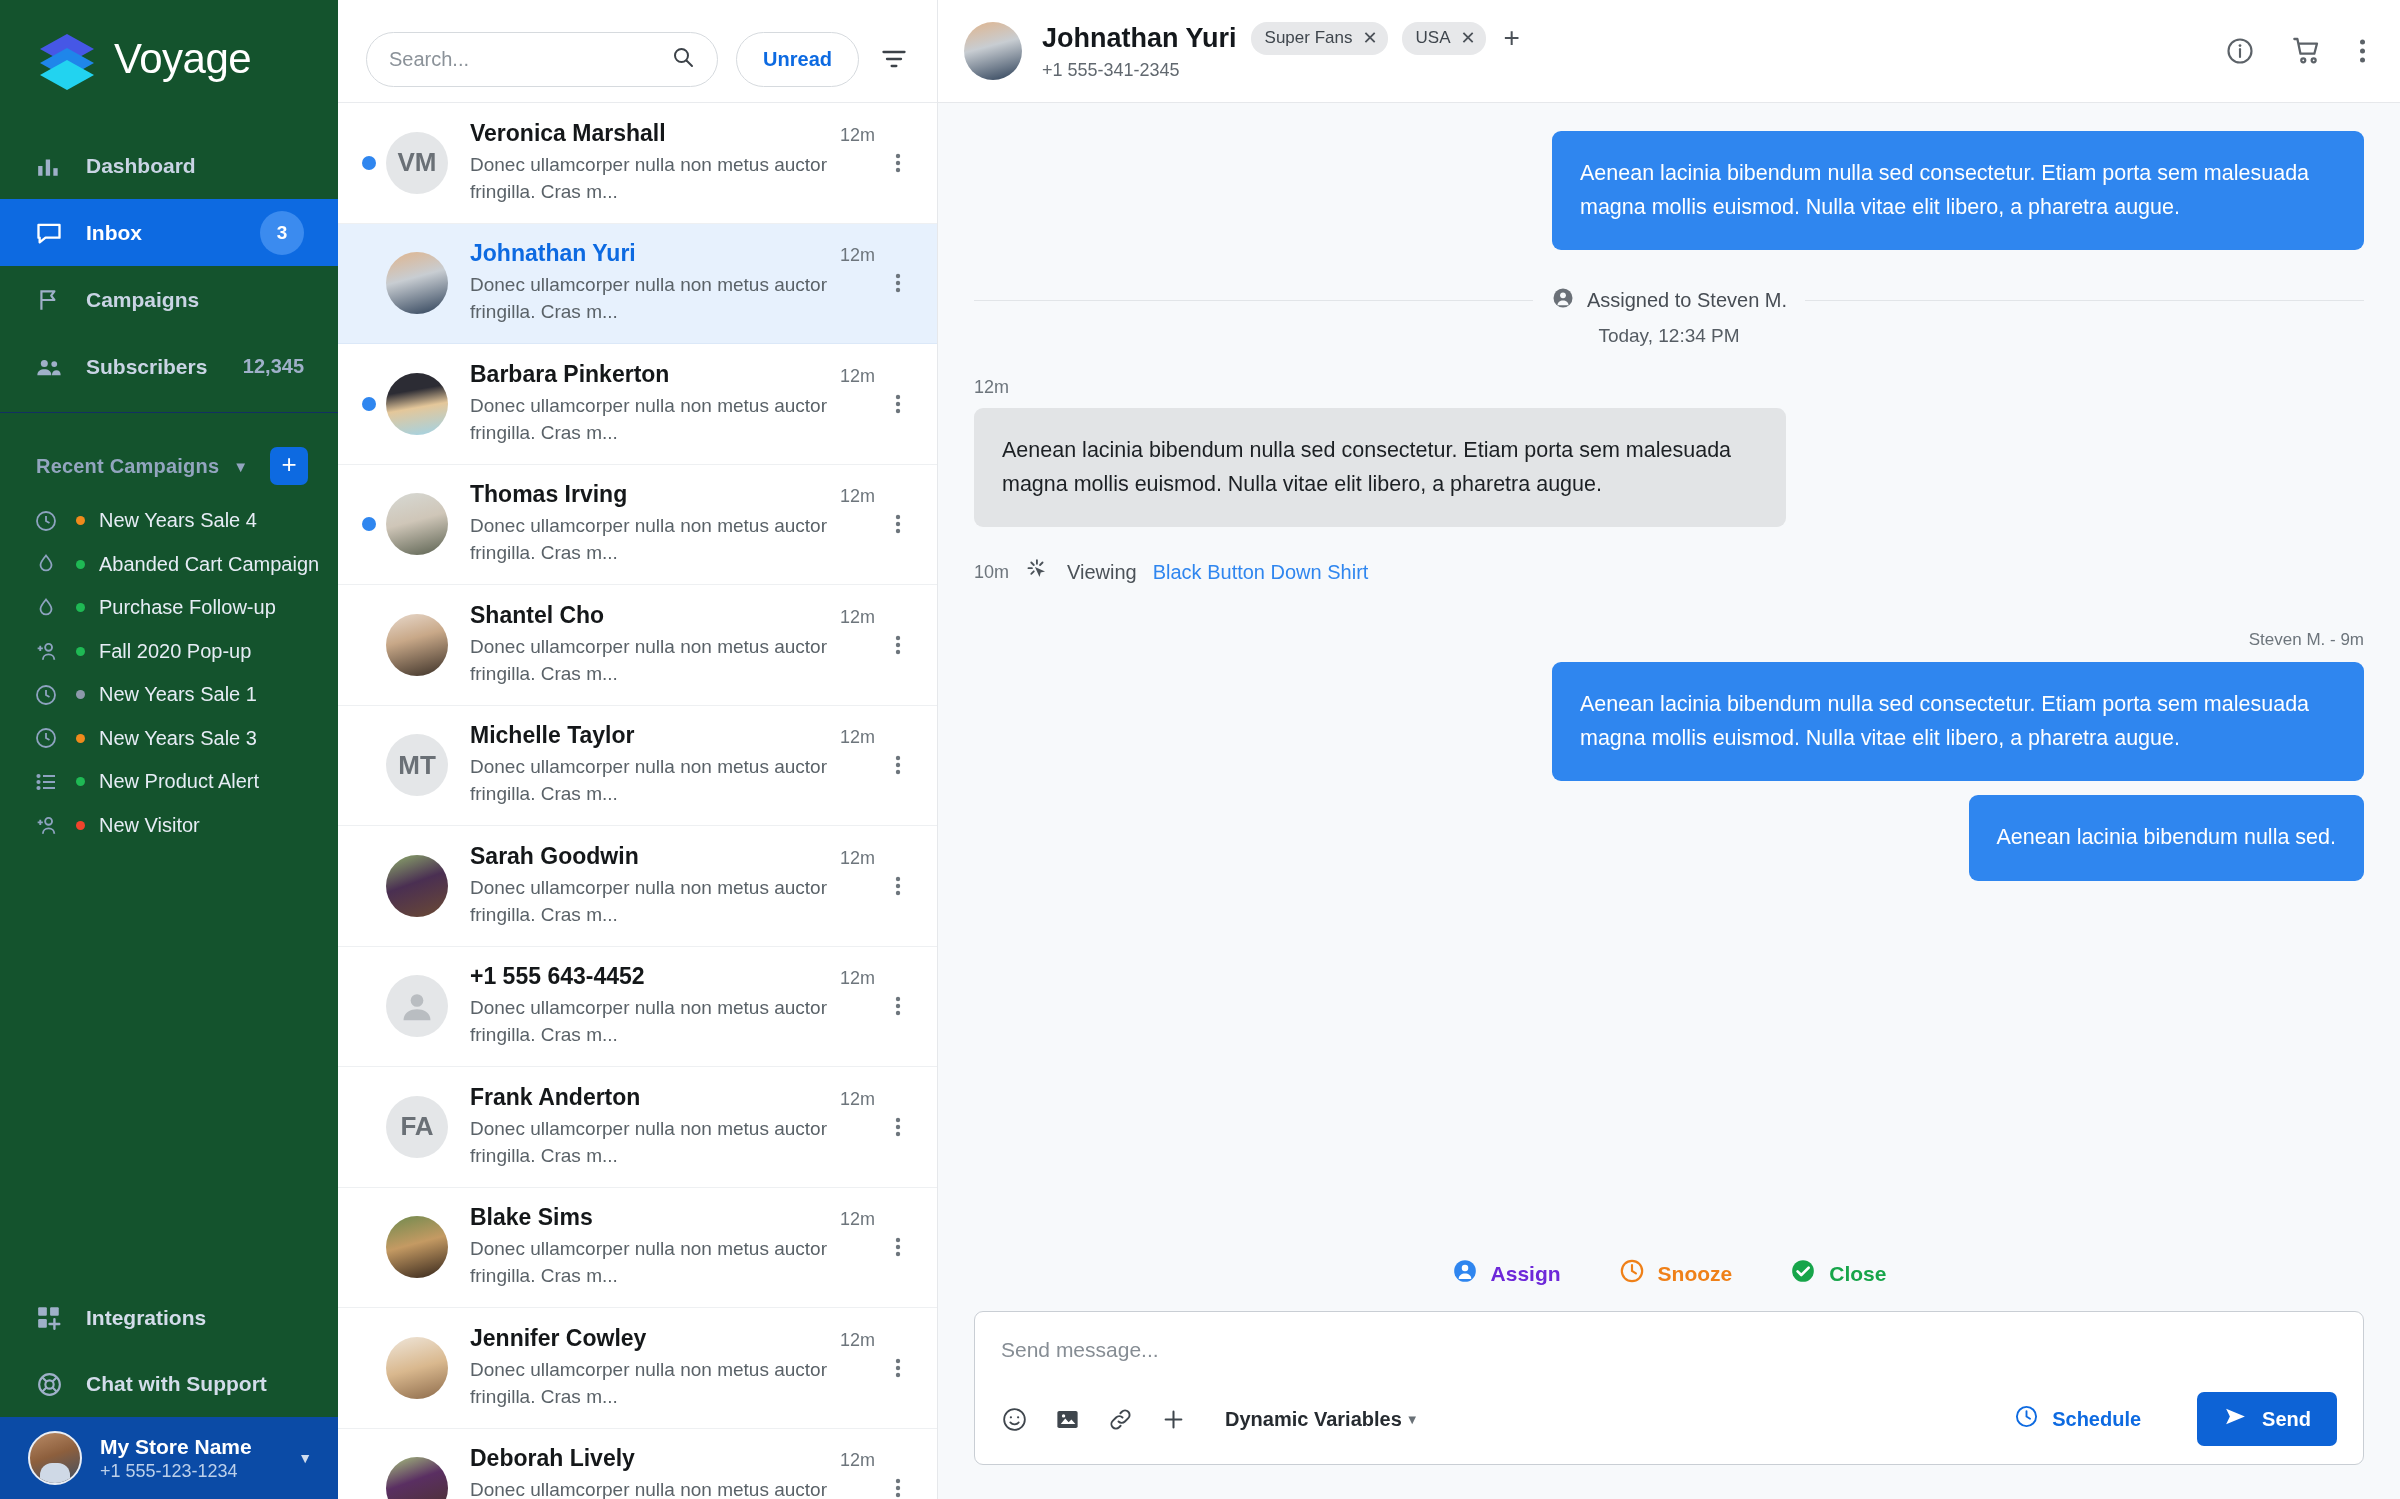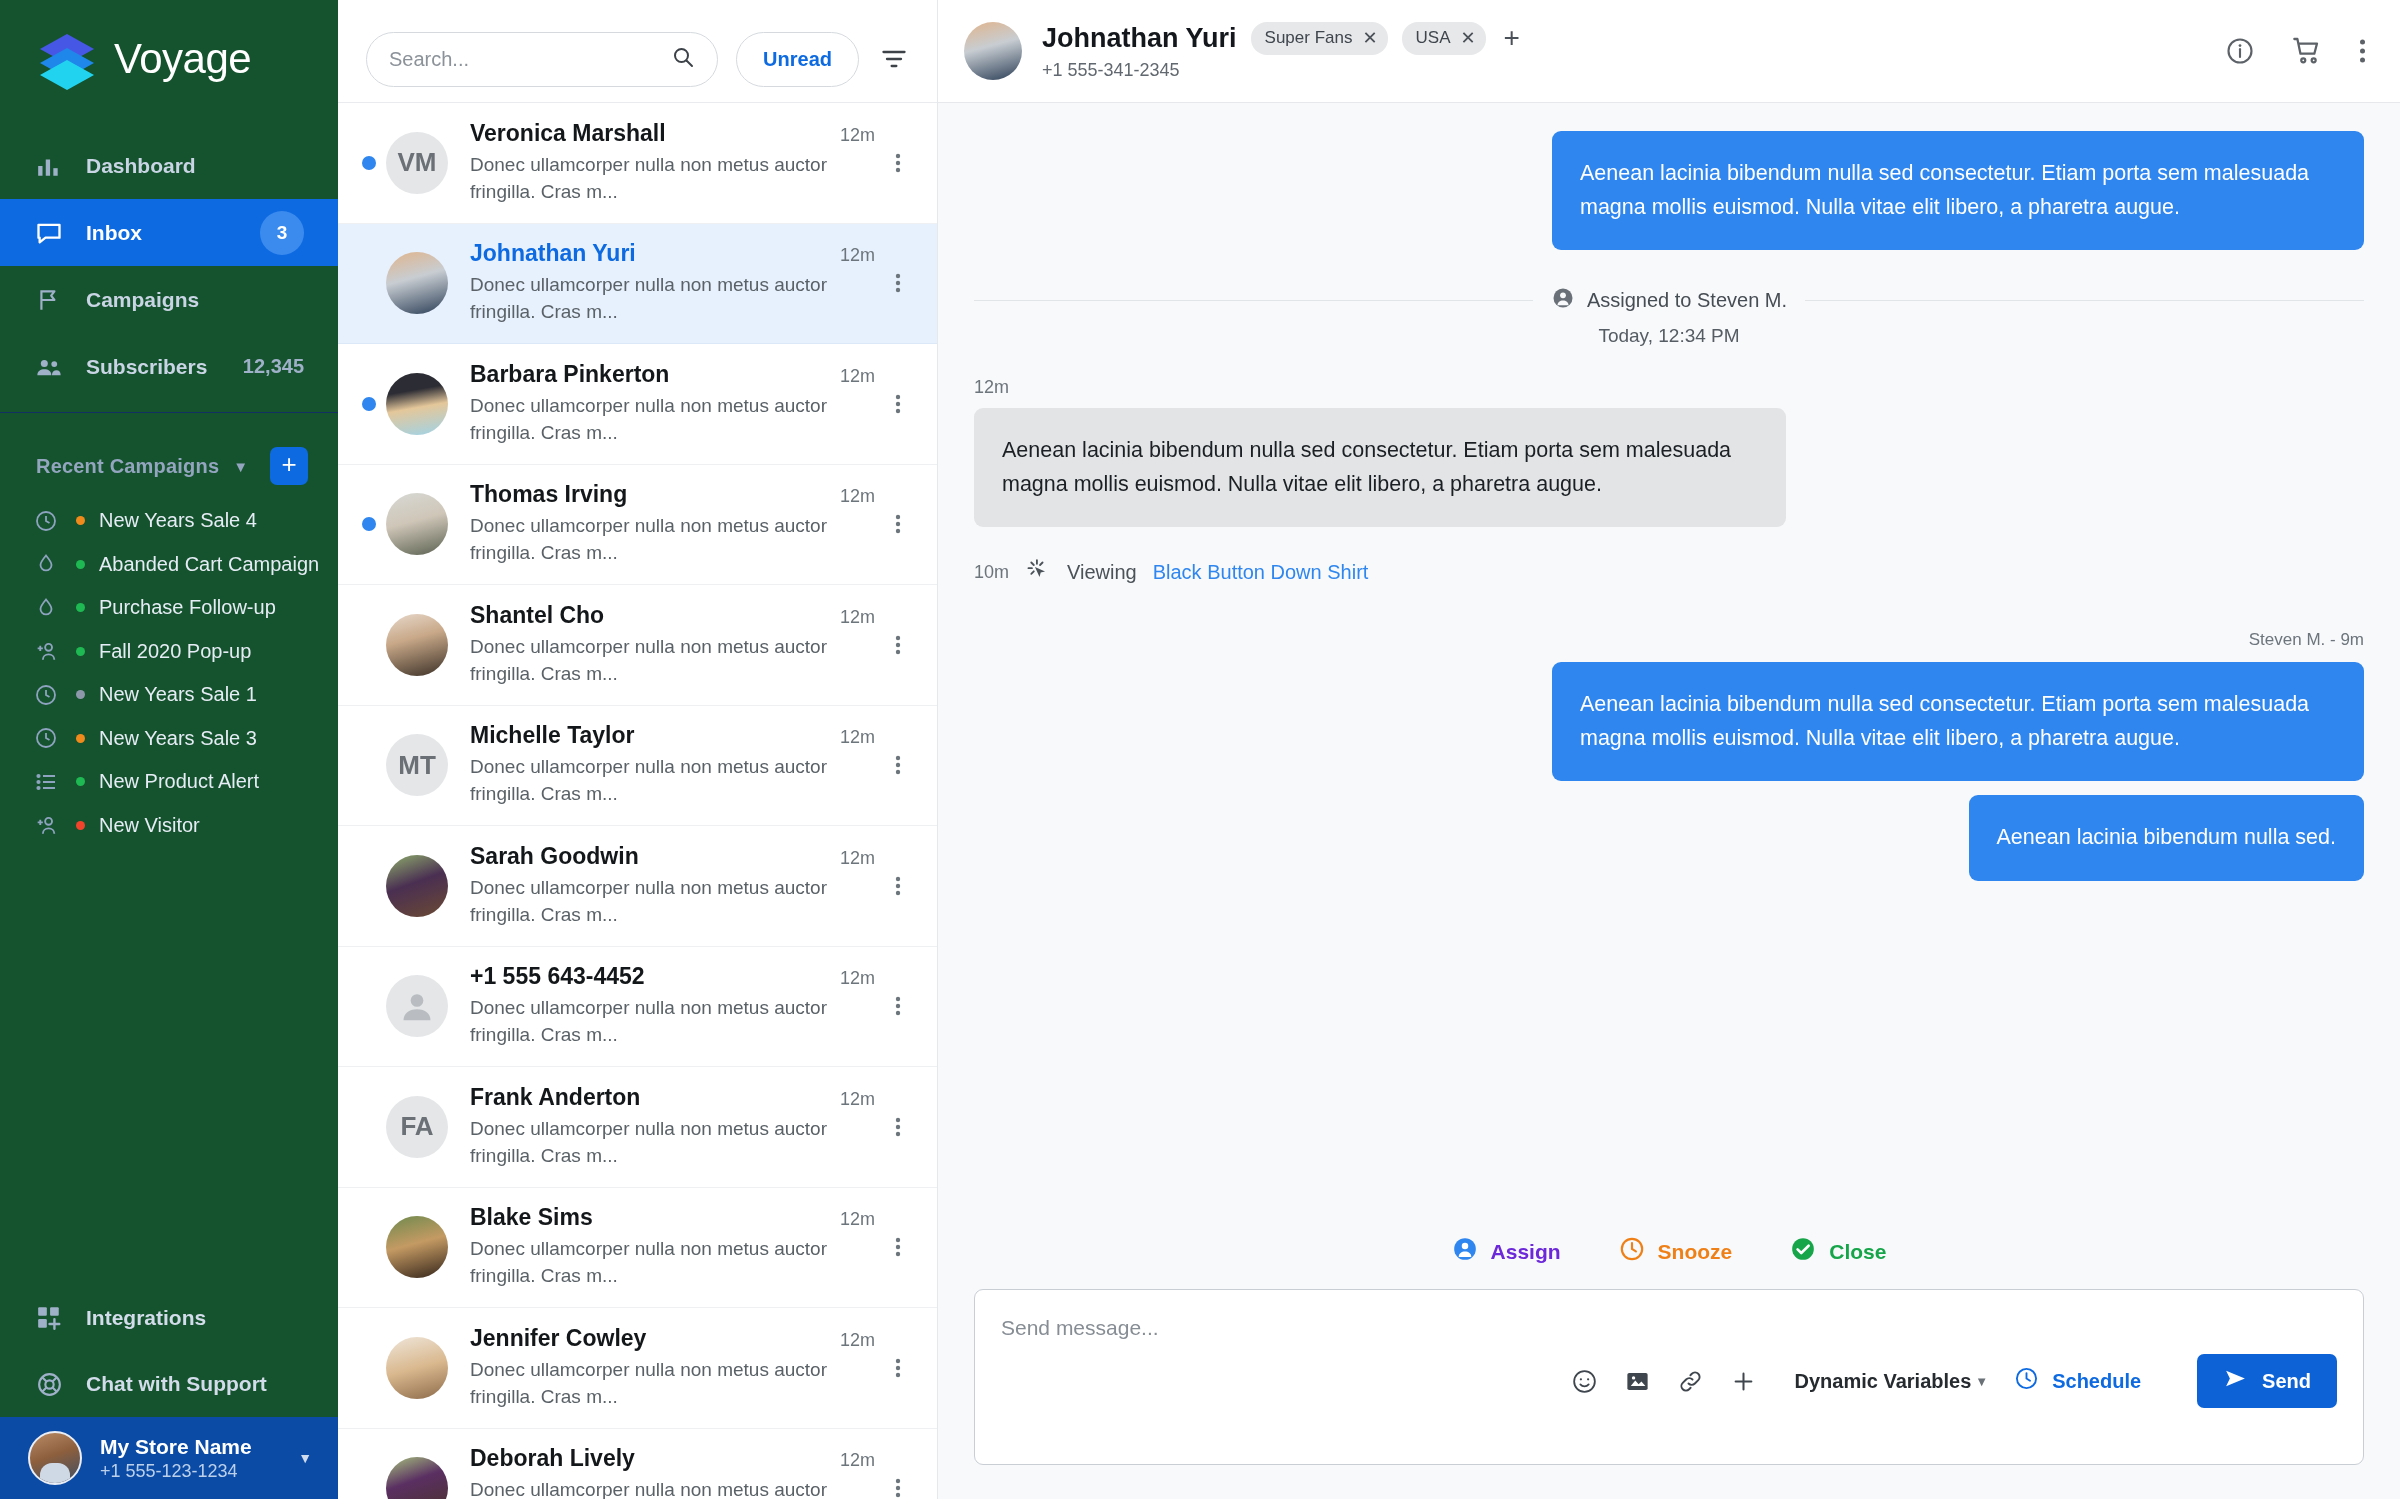--- a/index.html
+++ b/index.html
@@ -139,21 +139,21 @@
   .viewing-link { color: #2f86ef; }
 
   .actions { display: flex; align-items: center; justify-content: center; gap: 58px;
              padding: 24px 0 22px 0; }
   .act { display: flex; align-items: center; gap: 13px; font-size: 21px; font-weight: 700; cursor: pointer; }
   .act.assign { color: #6d28d9; text-align: right; }
   .act.snooze { color: #ef8018; }
   .act.close { color: #17a54a; }
 
   .composer { margin: 0 36px 34px 36px; background: #fff; border: 1px solid #c9ced4;
-              border-radius: 9px; height: 176px; display: flex; flex-direction: row;
+              border-radius: 9px; height: 154px; display: flex; flex-direction: column;
               padding: 26px 26px 18px 26px; }
   .composer-ph { font-size: 21px; color: #868d94; flex: 1; }
   .composer-bar { display: flex; align-items: center; gap: 26px; }
   .cb-ico { cursor: pointer; display:flex; align-items:center; }
   .dynvar { display: flex; align-items: center; gap: 4px; font-size: 20px; font-weight: 700;
             color: #262b30; margin-left: 12px; cursor: pointer; }
   .dynvar-caret { color: #6a7177; font-size: 13px; }
   .schedule { margin-left: auto; display: flex; align-items: center; gap: 13px;
               color: #0d6ae1; font-size: 20px; font-weight: 700; cursor: pointer; }
   .sendbtn { margin-left: 30px; background: #0d63d6; color: #fff; border-radius: 7px;

